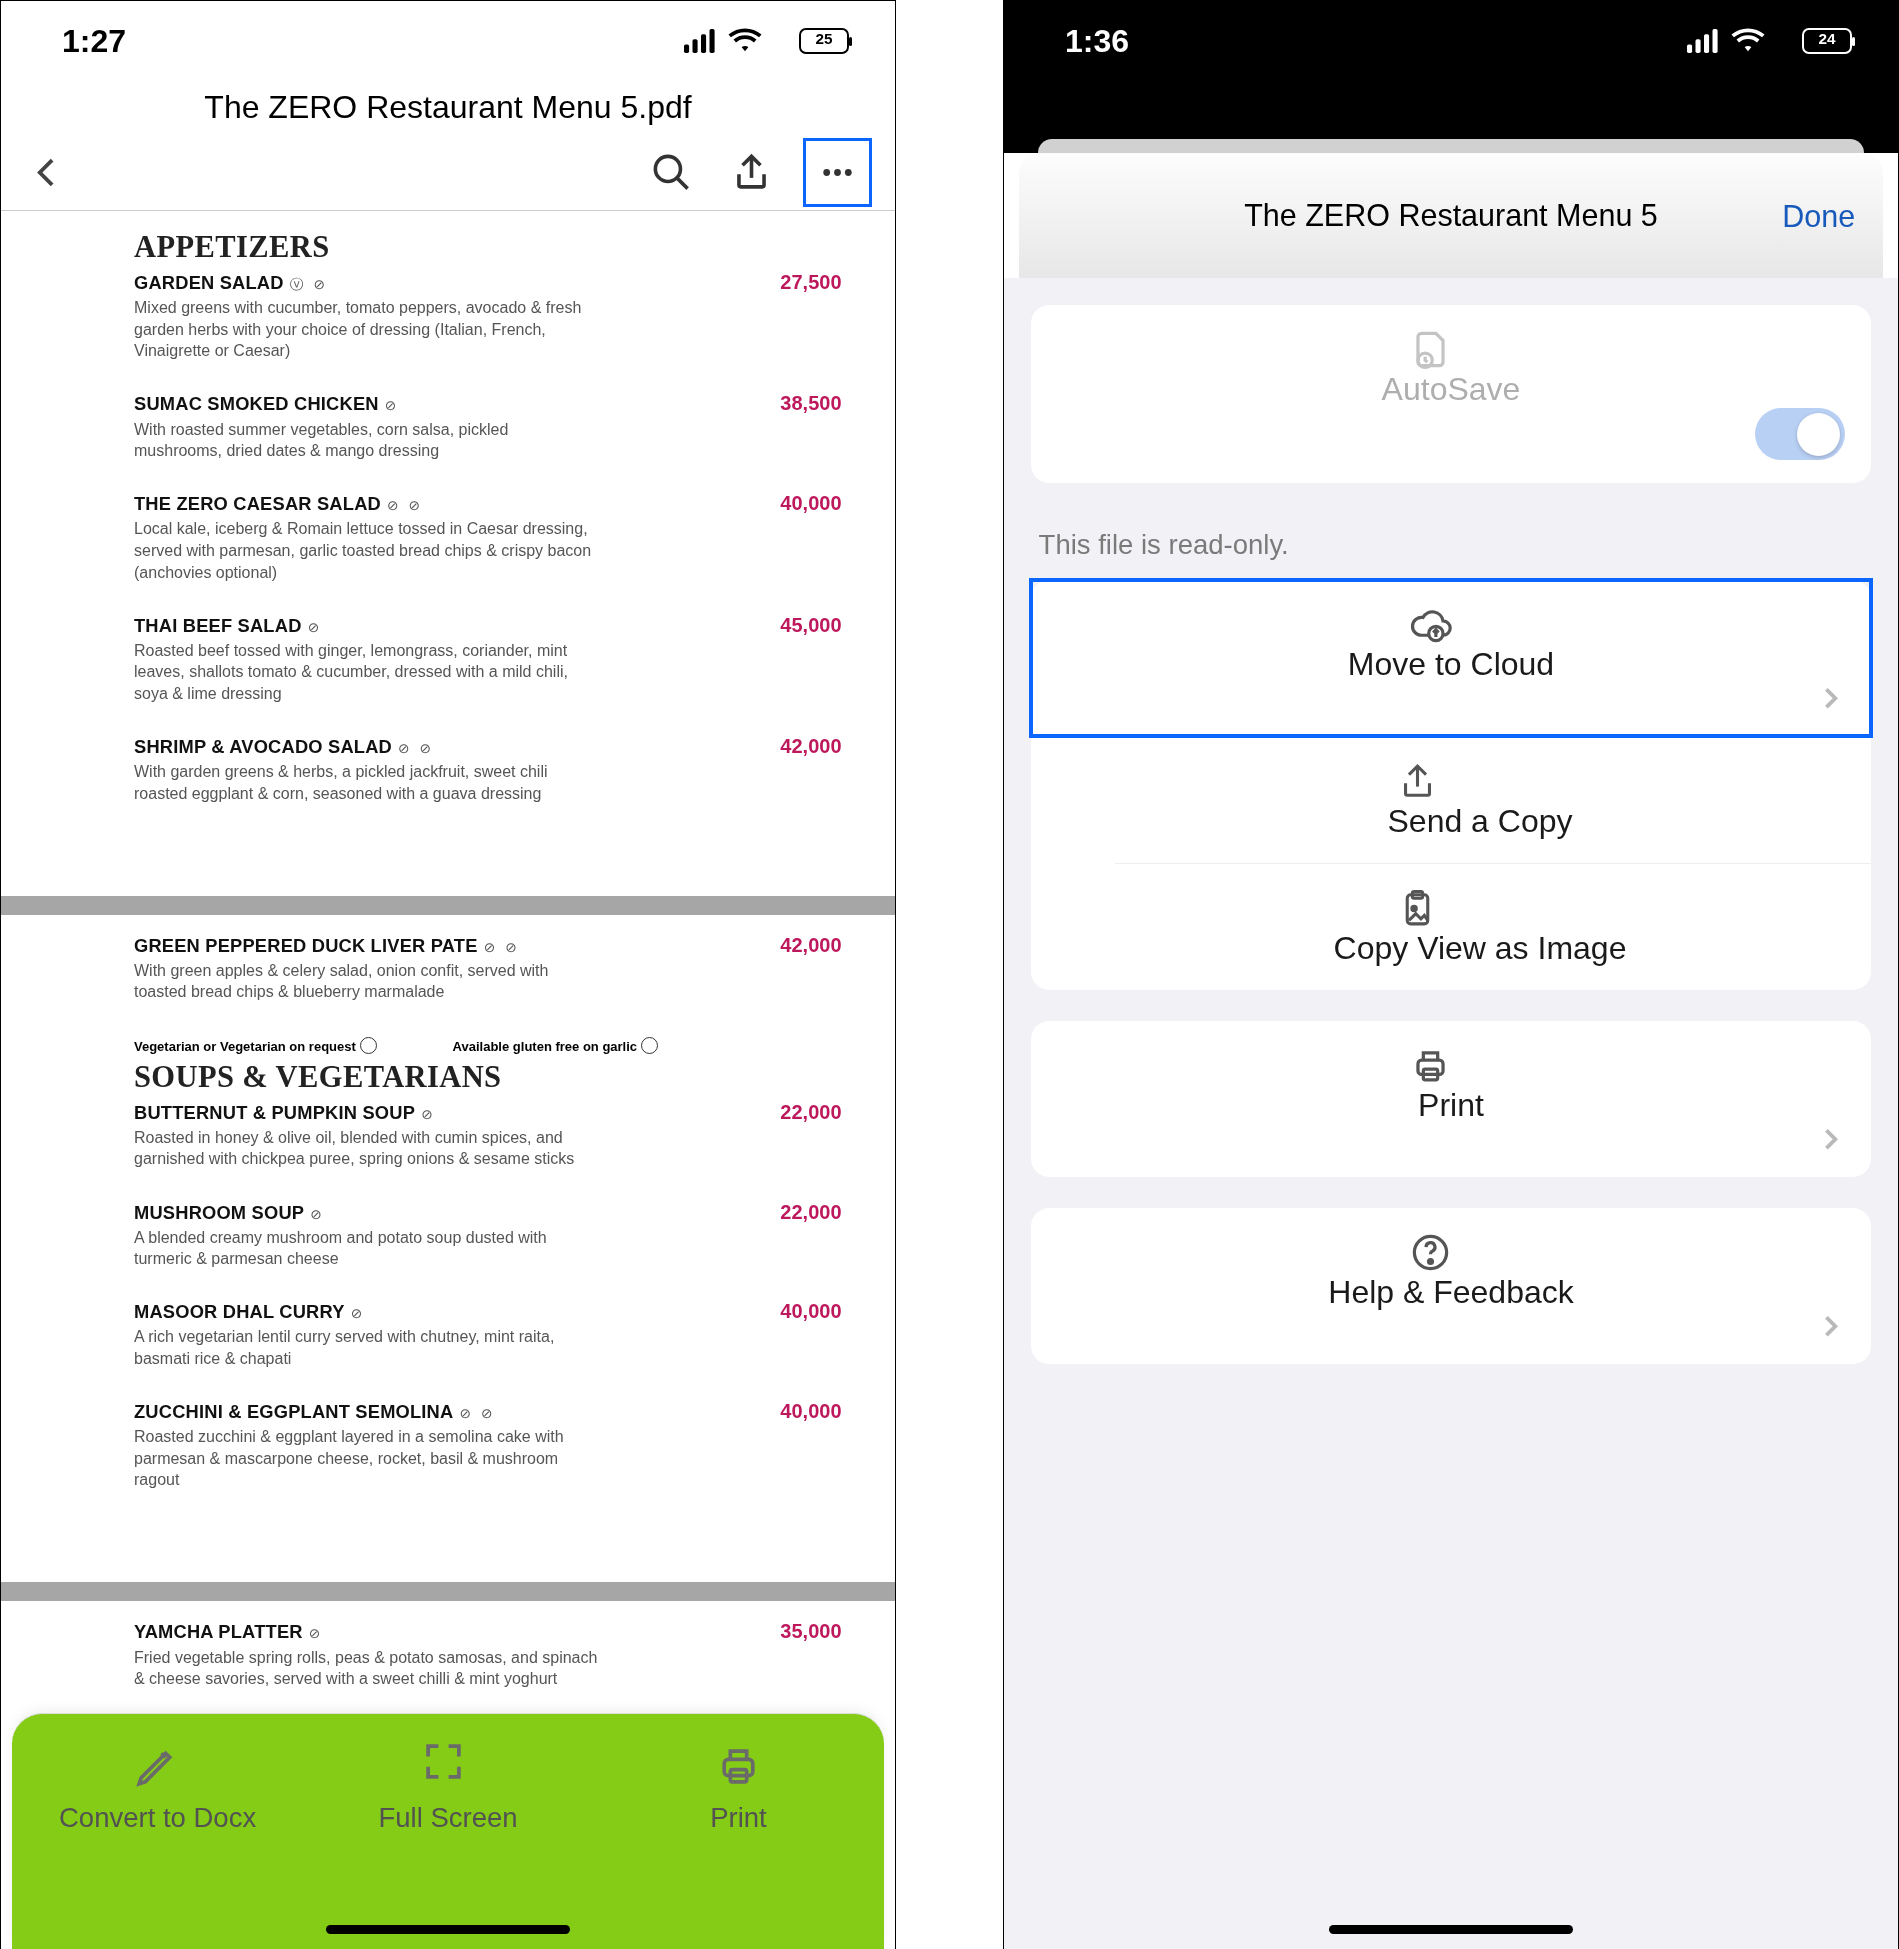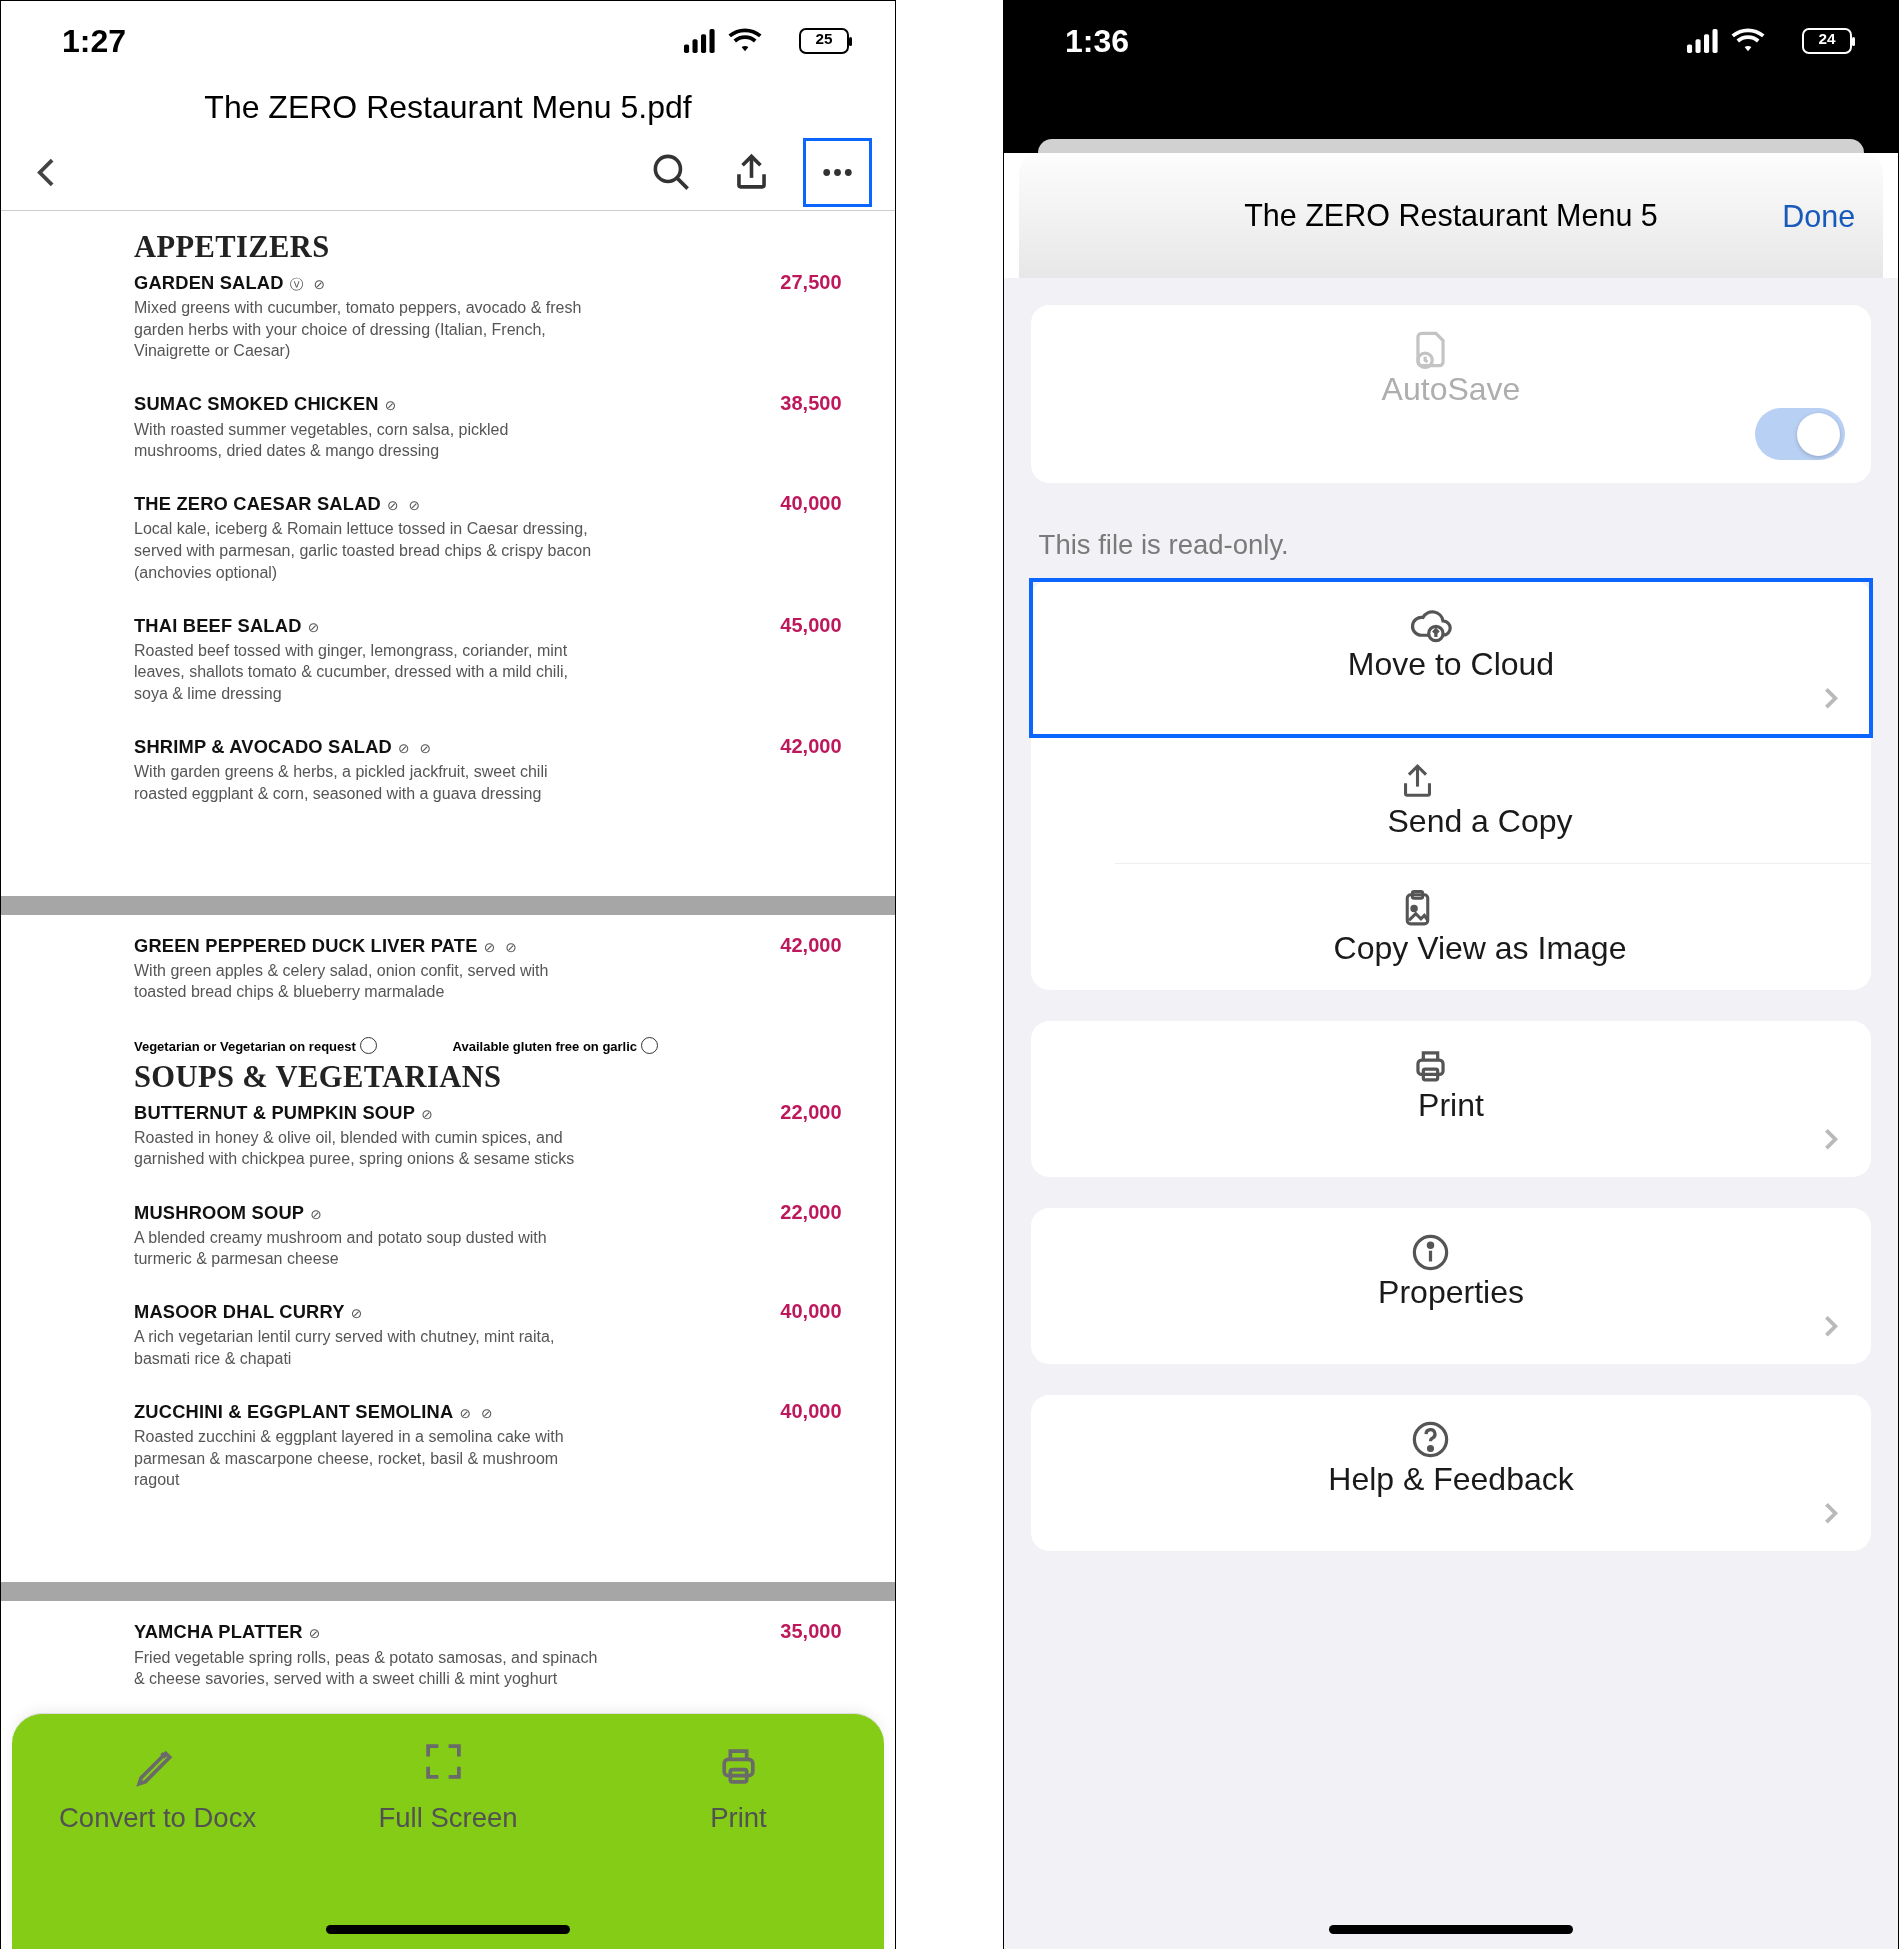--- a/index.html
+++ b/index.html
@@ -523,37 +523,20 @@
         </span>
         <span class="row-label">Print</span>
         <span class="chevron">
           <svg viewBox="0 0 24 24" width="30.5" height="30.5" fill="none" stroke="currentColor" stroke-width="3">
               <polyline points="9 5 16 12 9 19"></polyline>
             </svg>
         </span>
       </div>
     </div>
 
-    <div class="card">
-      <div class="card-row">
-        <span class="row-icon">
-          <svg viewBox="0 0 24 24" width="43" height="43" fill="none" stroke="#555" stroke-width="1.8">
-              <circle cx="12" cy="12" r="9"></circle>
-              <line x1="12" y1="11" x2="12" y2="17"></line>
-              <circle cx="12" cy="8" r="1.2" fill="#555"></circle>
-            </svg>
-        </span>
-        <span class="row-label">Properties</span>
-        <span class="chevron">
-          <svg viewBox="0 0 24 24" width="30.5" height="30.5" fill="none" stroke="currentColor" stroke-width="3">
-              <polyline points="9 5 16 12 9 19"></polyline>
-            </svg>
-        </span>
-      </div>
-    </div>
 
     <div class="card">
       <div class="card-row">
         <span class="row-icon">
           <svg viewBox="0 0 24 24" width="43" height="43" fill="none" stroke="#555" stroke-width="1.8">
               <circle cx="12" cy="12" r="9"></circle>
               <path d="M9.5 9a2.5 2.5 0 1 1 3.5 2.3c-.9.4-1 1-1 1.7"></path>
               <circle cx="12" cy="17" r="1.1" fill="#555"></circle>
             </svg>
         </span>

